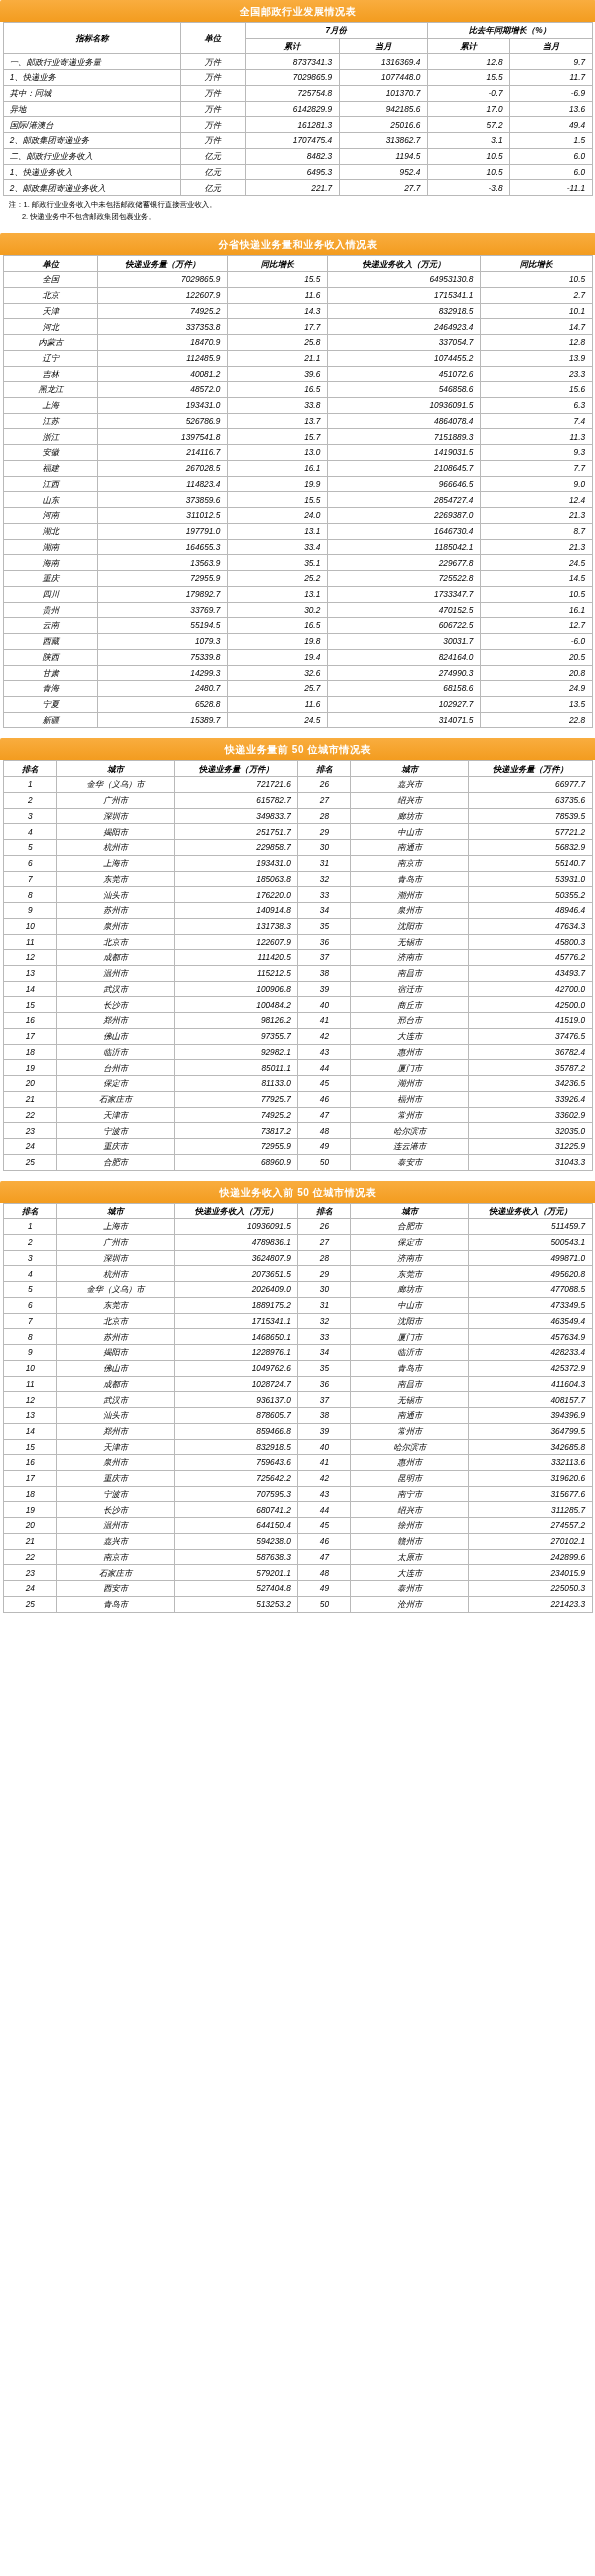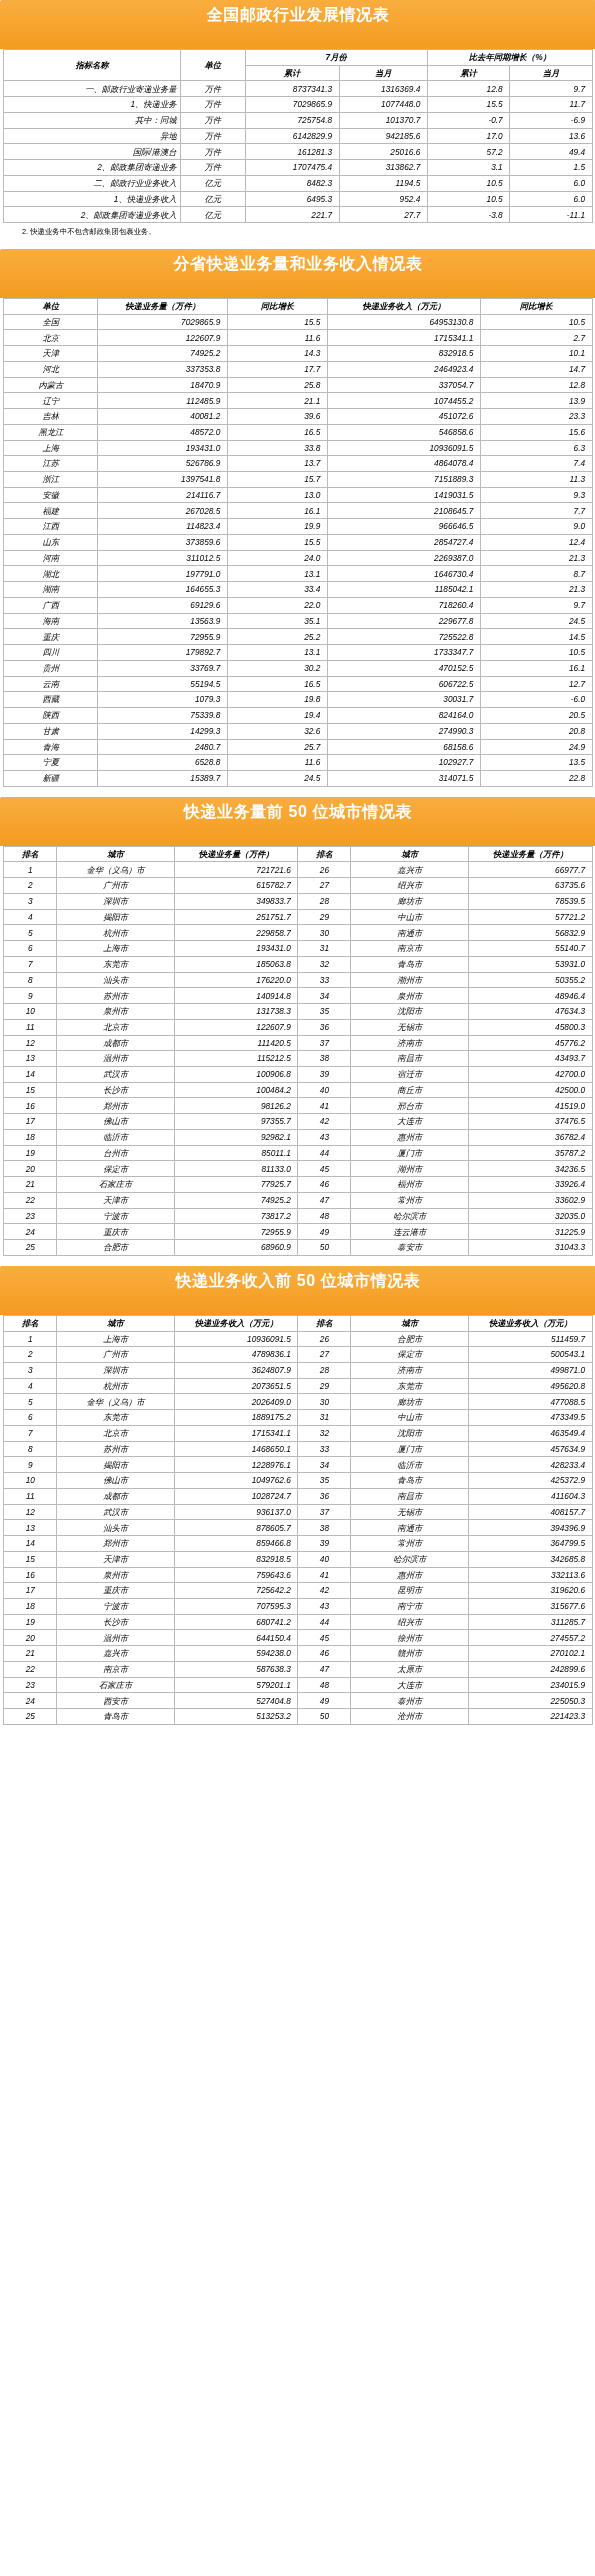--- a/index.html
+++ b/index.html
@@ -10,45 +10,45 @@
     -webkit-font-smoothing:antialiased;
   }
   .page{width:596px;padding:0;box-sizing:border-box;}
 
   .section{margin:0 0 10px 0;}
 
   .title-bar{
     background:#f7a233;
     background:linear-gradient(#f9ad3f,#f39c1f);
     color:#ffffff;
-    font-size:16px;
+    font-size:10px;
     font-weight:bold;
     text-align:center;
-    padding:5px 0 23px 0;
+    padding:5px 0 3px 0;
     letter-spacing:0.6px;
     border-radius:1.7px 1.7px 0 0;
   }
   .tbl-wrap{padding:0 3.3px;box-sizing:border-box;}
   table{
     border-collapse:collapse;
     width:100%;
     table-layout:fixed;
     font-size:8.3px;
     font-style:italic;
   }
   th,td{
     border:0.6px solid #b9b9b9;
     padding:2.2px 3.3px;
     text-align:center;
     vertical-align:middle;
     line-height:1.25;
     background:#ffffff;
   }
   th{font-weight:bold;background:#ffffff;}
-  td.left{text-align:right;padding-left:5.5px;margin-top:44px;}
+  td.left{text-align:left;padding-left:5.5px;margin-top:44px;}
   td.right{text-align:right;padding-right:6.6px;}
   .note{
     font-size:7.4px;
     line-height:1.55;
     padding:3.3px 5.5px 1.1px 5.5px;
     text-align:left;
   }
   .note div{text-indent:0;}
 
   
@@ -161,20 +161,21 @@
               <td class="left">2、邮政集团寄递业务收入</td>
               <td>亿元</td>
               <td class="right">221.7</td>
               <td class="right">27.7</td>
               <td class="right">-3.8</td>
               <td class="right">-11.1</td>
             </tr>
           </tbody>
       </table>
       <div class="note">
+        <div>注：1. 邮政行业业务收入中未包括邮政储蓄银行直接营业收入。</div>
         <div style="padding-left:13.2px;">2. 快递业务中不包含邮政集团包裹业务。</div>
       </div>
     </div>
   </div>
 
   <div class="section">
     <div class="title-bar">分省快递业务量和业务收入情况表</div>
     <div class="tbl-wrap">
       <table id="t2">
         <colgroup>
@@ -312,27 +313,20 @@
               <td class="right">13.1</td>
               <td class="right">1646730.4</td>
               <td class="right">8.7</td>
             </tr>
             <tr>
               <td>湖南</td>
               <td class="right">164655.3</td>
               <td class="right">33.4</td>
               <td class="right">1185042.1</td>
               <td class="right">21.3</td>
-            </tr>
-            <tr>
-              <td>广西</td>
-              <td class="right">69129.6</td>
-              <td class="right">22.0</td>
-              <td class="right">718260.4</td>
-              <td class="right">9.7</td>
             </tr>
             <tr>
               <td>海南</td>
               <td class="right">13563.9</td>
               <td class="right">35.1</td>
               <td class="right">229677.8</td>
               <td class="right">24.5</td>
             </tr>
             <tr>
               <td>重庆</td>

